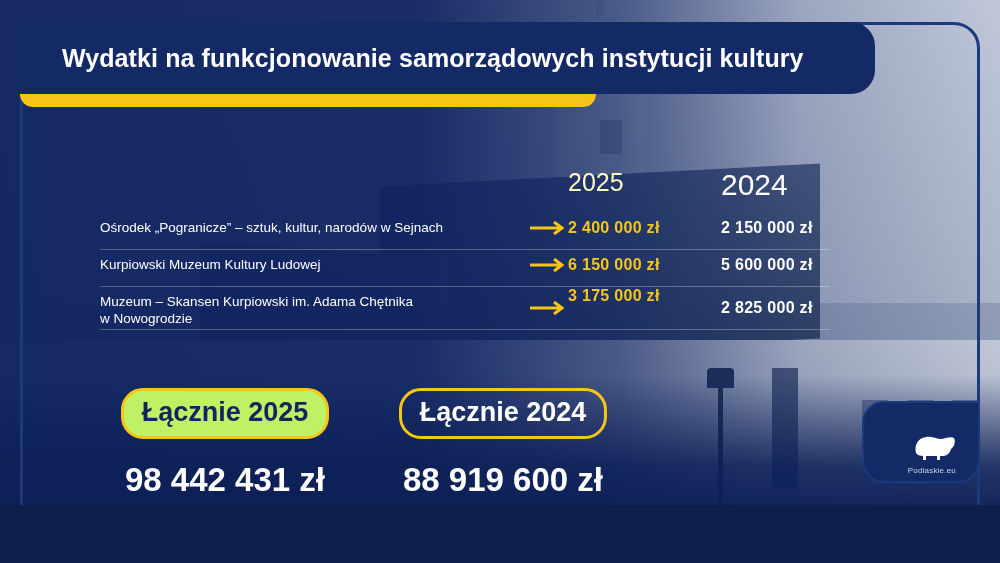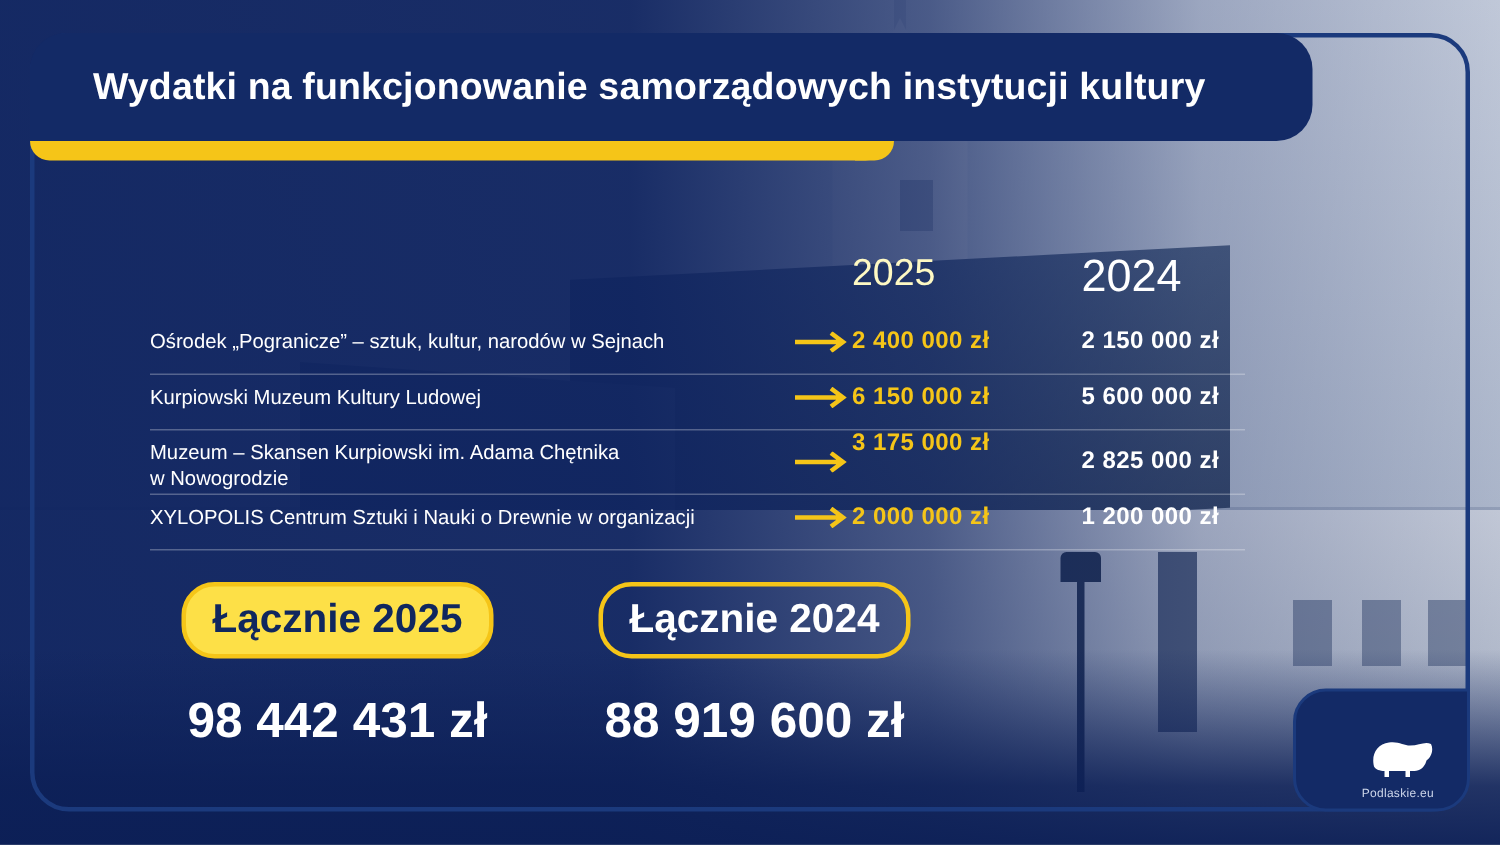--- a/index.html
+++ b/index.html
@@ -3,21 +3,21 @@
 <meta charset="utf-8">
 <style>
   html, body {
     margin: 0;
     padding: 0;
     background: #0d1f4c;
   }
   #page {
     position: relative;
     width: 1000px;
-    height: 563px;
+    height: 505px;
     overflow: hidden;
     background: #13275c;
     font-family: "Liberation Sans", sans-serif;
   }
 
   
   .photo-bg {
     position: absolute;
     inset: 0;
     background:
@@ -218,21 +218,21 @@
     display: inline-block;
     border: 3px solid #f5c518;
     border-radius: 22px;
     padding: 6px 18px 8px 18px;
     color: #ffffff;
     font-size: 27px;
     font-weight: bold;
     white-space: nowrap;
   }
   .total-pill.filled {
-    background: #fde047;
+    background: #bef264;
     color: #10275e;
     border-color: #f5c518;
   }
   .total-value {
     margin-top: 22px;
     color: #ffffff;
     font-size: 33px;
     font-weight: bold;
     text-align: center;
     white-space: nowrap;
@@ -329,30 +329,20 @@
       </div>
       <div class="row-arrow" style="top:14px;">
         <svg width="40" height="14" viewBox="0 0 40 14">
             <path d="M0 7 H30 M24 1 L32 7 L24 13" stroke="#f5c518" stroke-width="3" fill="none"></path>
           </svg>
       </div>
       <div class="row-v1" style="top:0;">3 175 000 zł</div>
       <div class="row-v2" style="top:12px;">2 825 000 zł</div>
     </div>
 
-    <div class="row">
-      <div class="row-label">XYLOPOLIS Centrum Sztuki i Nauki o Drewnie w organizacji</div>
-      <div class="row-arrow">
-        <svg width="40" height="14" viewBox="0 0 40 14">
-            <path d="M0 7 H30 M24 1 L32 7 L24 13" stroke="#f5c518" stroke-width="3" fill="none"></path>
-          </svg>
-      </div>
-      <div class="row-v1">2 000 000 zł</div>
-      <div class="row-v2">1 200 000 zł</div>
-    </div>
 
   </div>
 
   <div class="total" id="total-2025">
     <div style="text-align:center;">
       <span class="total-pill filled">Łącznie 2025</span>
     </div>
     <div class="total-value">98 442 431 zł</div>
   </div>
 

